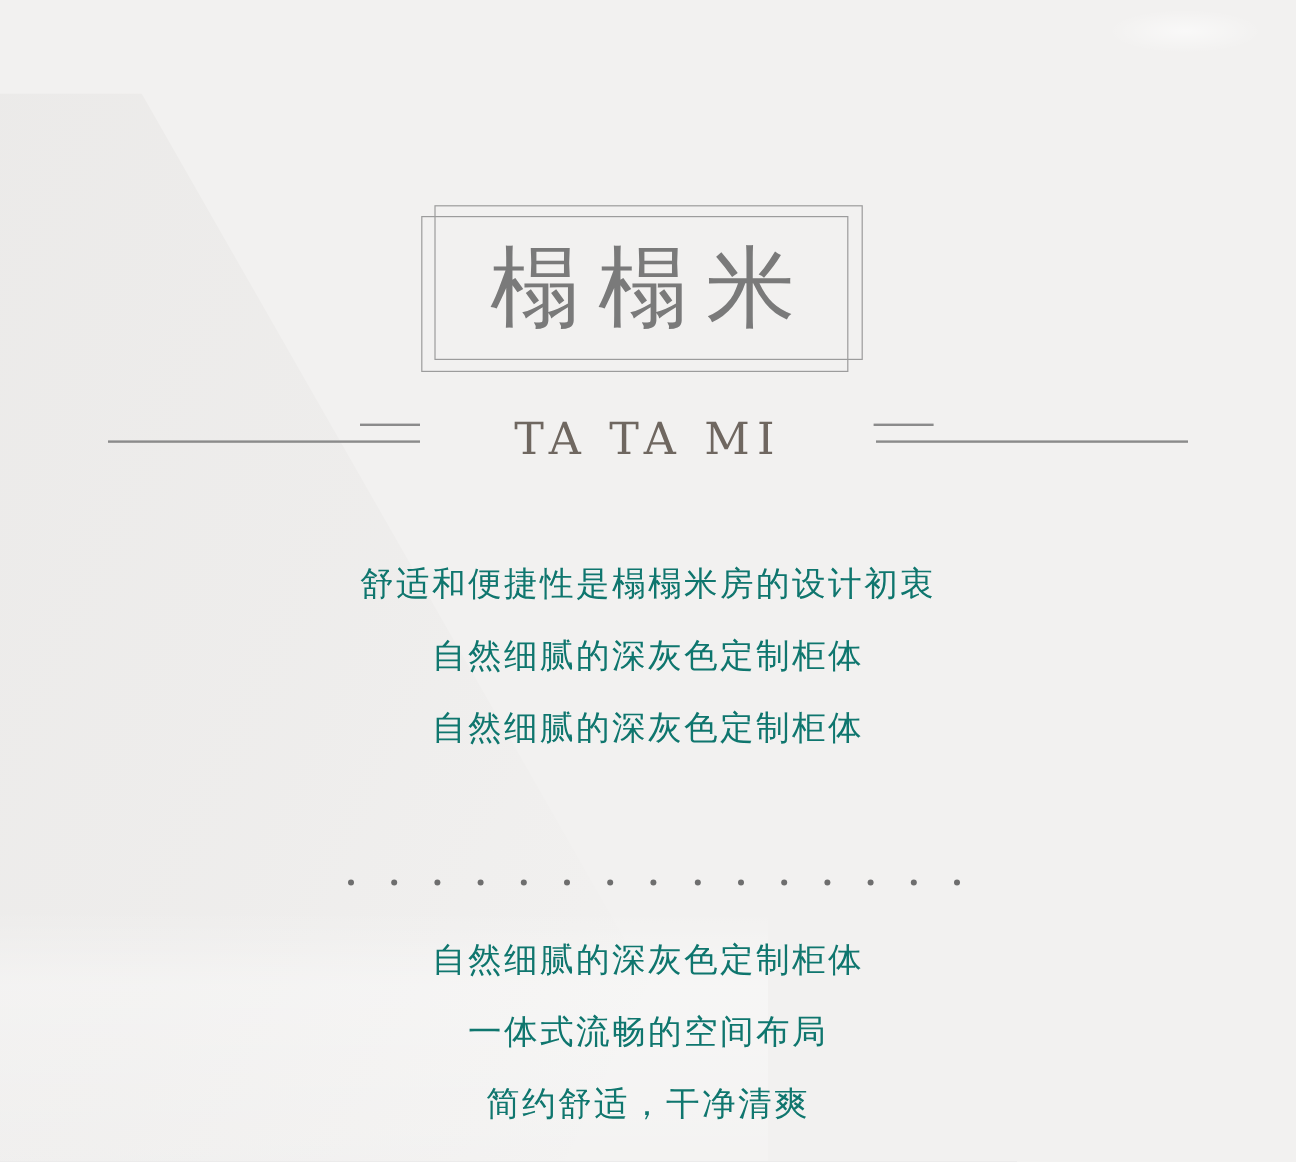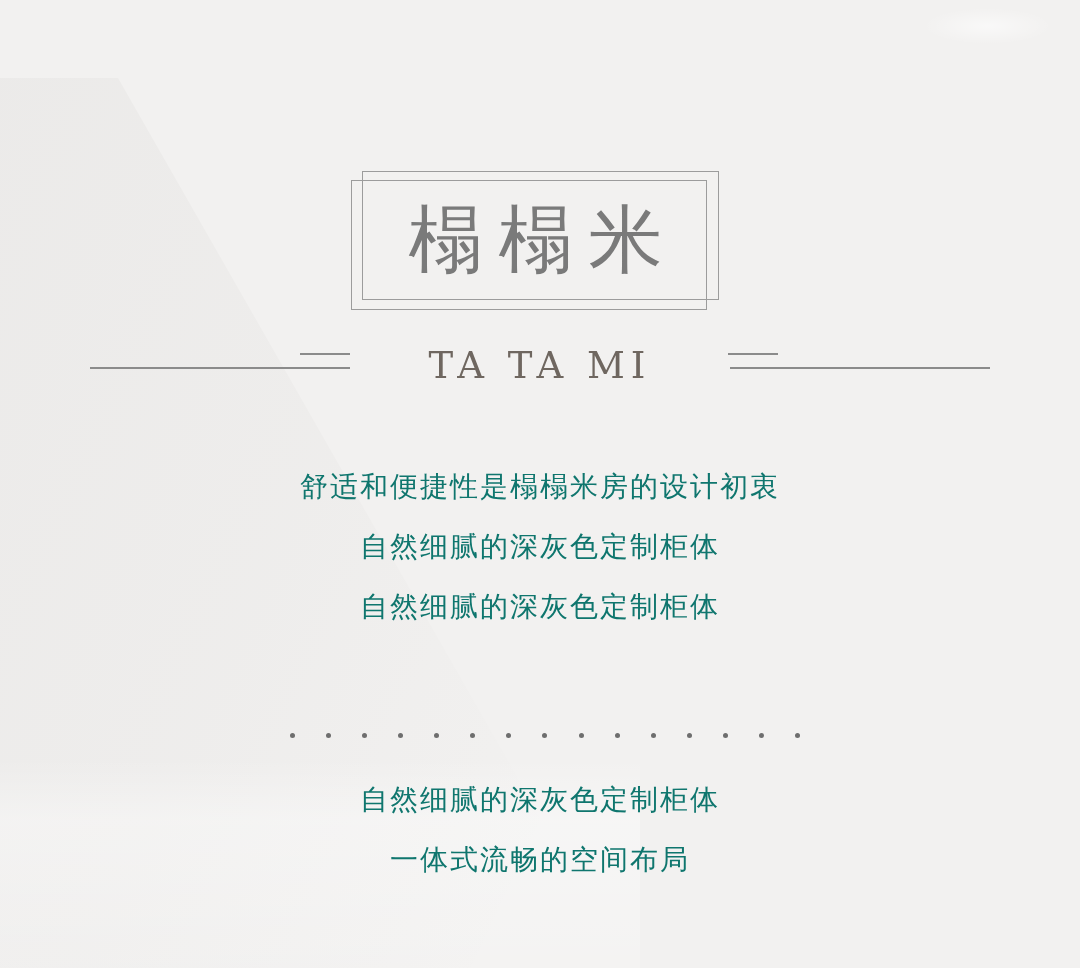--- a/index.html
+++ b/index.html
@@ -177,15 +177,16 @@
       <span class="dot"></span>
       <span class="dot"></span>
       <span class="dot"></span>
       <span class="dot"></span>
       <span class="dot"></span>
     </div>
 
   <div class="para para-details">
     <div class="text-line">自然细腻的深灰色定制柜体</div>
     <div class="text-line">一体式流畅的空间布局</div>
+    <div class="text-line">简约舒适，干净清爽</div>
   </div>
 
 </div>
 
 </body></html>

